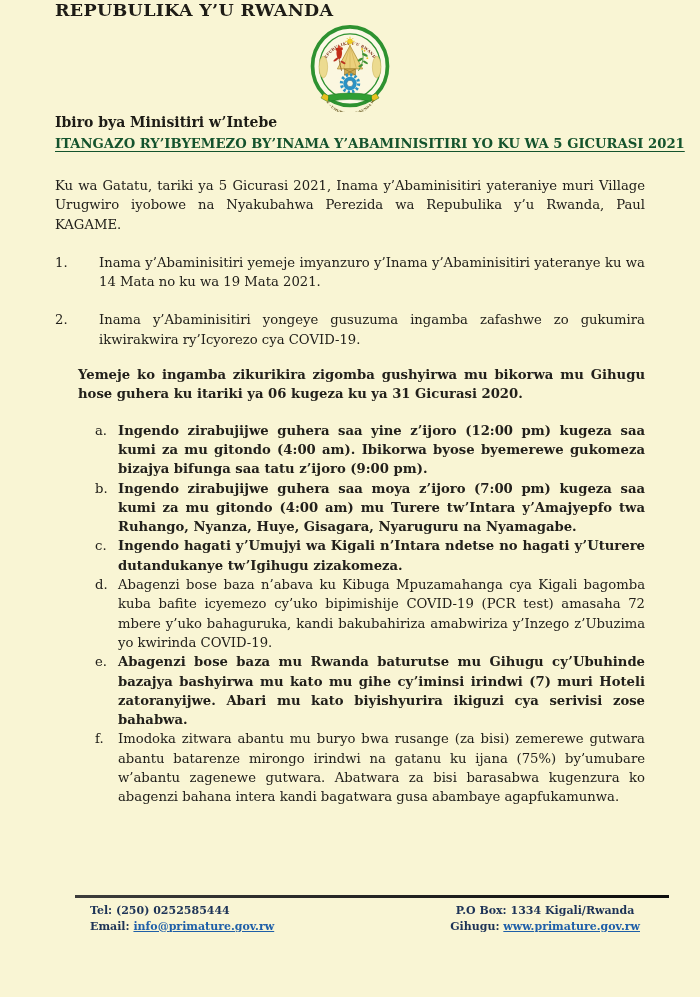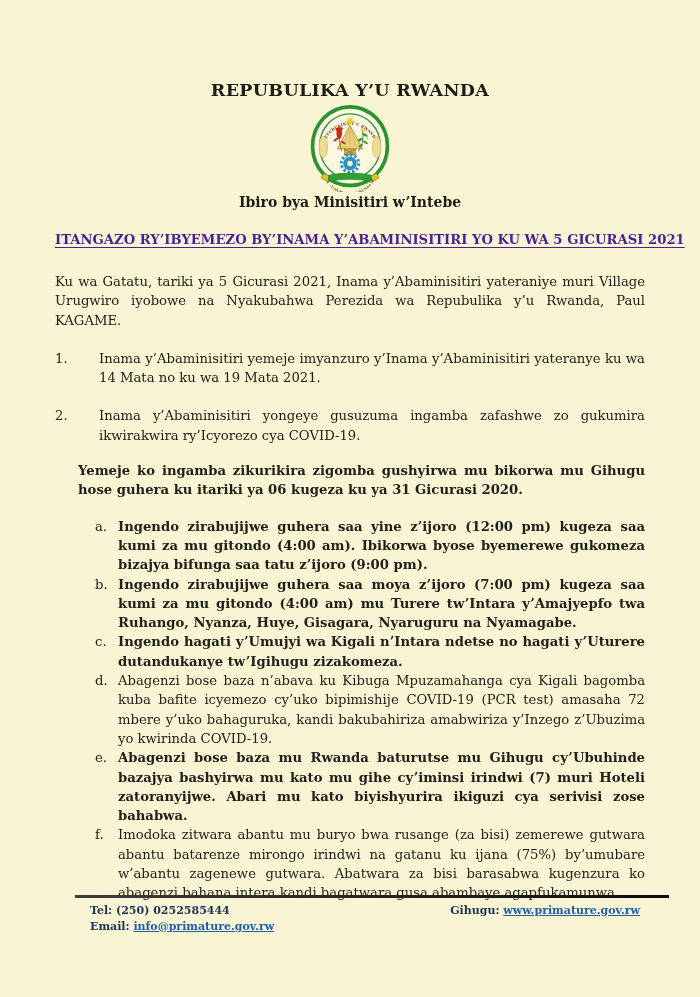--- a/index.html
+++ b/index.html
@@ -9,44 +9,44 @@
     width: 700px;
     height: 997px;
     margin: 0 auto;
     background: #f9f5d4;
     color: #22201b;
     font-family: "DejaVu Serif", "Liberation Serif", serif;
     padding: 0 55px;
     overflow: hidden;
   }
   
-  .letterhead { padding-top: 80px; text-align: center; }
+  .letterhead { text-align: left; }
   .republic {
     font-size: 17.5px;
     font-weight: bold;
     letter-spacing: 0.3px;
     color: #1e1c16;
   }
   .crest { width: 96px; height: 88px; margin: 4px auto 0; display: block; }
   .office {
     font-size: 14px;
     font-weight: bold;
     margin-top: 2px;
     color: #1e1c16;
   }
   
   .doc-title {
-    margin-top: 22px;
+    margin-top: 6px;
     text-align: center;
     font-weight: bold;
     font-size: 13.2px;
     text-decoration: underline;
     text-underline-offset: 2.5px;
     white-space: nowrap;
-    color: #4c1d95;
+    color: #14532d;
   }
   
   .body-text { font-size: 13.2px; line-height: 19.3px; }
   .intro { margin-top: 25px; text-align: justify; }
   .nitem { display: flex; margin-top: 19px; }
   .nmark { flex: none; width: 20px; }
   .ntext { flex: 1; text-align: justify; margin-left: 24px; }
   .measures {
     margin: 16px 0 0 23px;
     font-weight: bold;
@@ -228,20 +228,24 @@
           <span>Tel:</span>
           <span>(250) 0252585444</span>
         </div>
         <div>
           <span>Email:</span>
           <span class="flink">info@primature.gov.rw</span>
         </div>
       </div>
       <div class="fcol-right">
         <div>
+          <span>P.O Box:</span>
+          <span>1334 Kigali/Rwanda</span>
+        </div>
+        <div>
           <span>Gihugu:</span>
           <span class="flink">www.primature.gov.rw</span>
         </div>
       </div>
     </div>
   </div>
 
 </div>
 
 </body></html>

